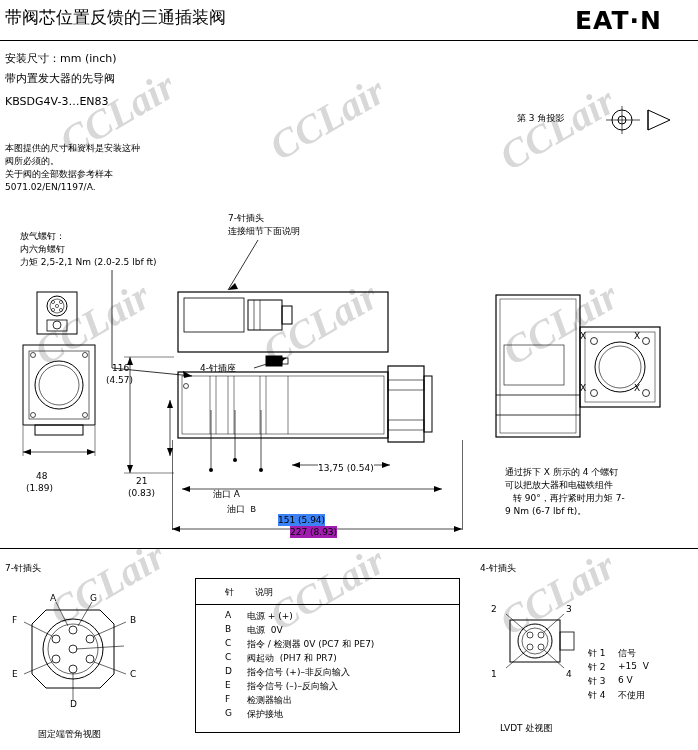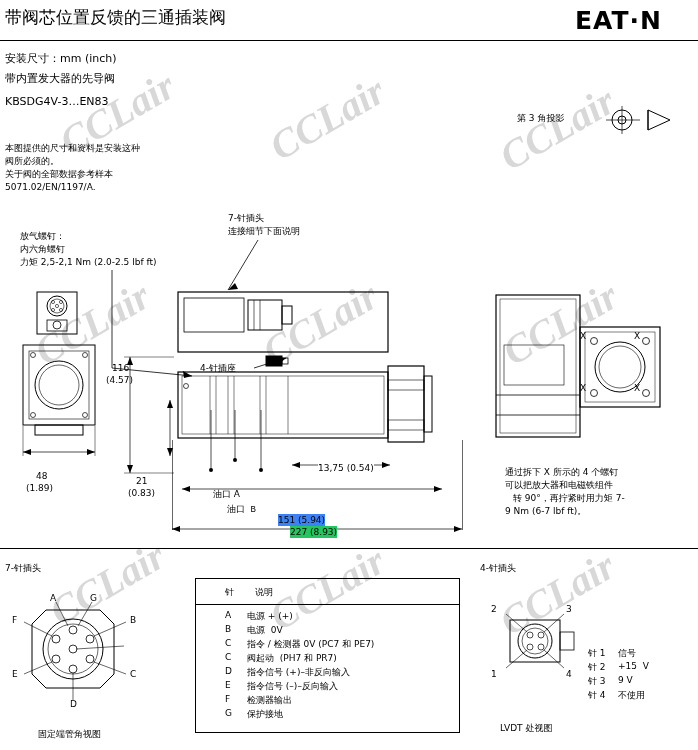--- a/index.html
+++ b/index.html
@@ -210,21 +210,21 @@
       <polygon points="2,7 10,4 10,10" fill="#000"></polygon>
       <polygon points="262,7 254,4 254,10" fill="#000"></polygon>
     </svg>
     <div class="abs t" style="left:278px;top:486px;background:#3b82f6;margin-top:28px;">151 (5.94)</div>
 
     <svg class="abs" style="left:170px;top:522px;" width="300" height="14">
       <line x1="2" y1="7" x2="292" y2="7" stroke="#000" stroke-width="0.7"></line>
       <polygon points="2,7 10,4 10,10" fill="#000"></polygon>
       <polygon points="292,7 284,4 284,10" fill="#000"></polygon>
     </svg>
-    <div class="abs t" style="left:290px;top:526px;background:#22c55e;">227 (8.93)</div>
+    <div class="abs t" style="left:290px;top:526px;background:#a21caf;">227 (8.93)</div>
 
     <div class="line vr" style="left:172px;top:440px;height:90px;background:#000;opacity:.6;"></div>
     <div class="line vr" style="left:462px;top:440px;height:90px;background:#000;opacity:.6;"></div>
 
     <svg class="abs" style="left:490px;top:285px;" width="180" height="180">
 
       <rect x="6" y="10" width="84" height="142" fill="none" stroke="#000" stroke-width="1.2"></rect>
       <rect x="10" y="14" width="76" height="134" fill="none" stroke="#000" stroke-width="0.5"></rect>
       <rect x="14" y="60" width="60" height="40" fill="none" stroke="#000" stroke-width="0.6"></rect>
       <line x1="6" y1="110" x2="90" y2="110" stroke="#000" stroke-width="0.8"></line>
@@ -359,21 +359,21 @@
             <tr>
           <td class="k" style="width:30px;">针 1</td>
           <td>信号</td>
         </tr>
         <tr>
           <td class="k" style="width:30px;">针 2</td>
           <td>+15  V</td>
         </tr>
         <tr>
           <td class="k" style="width:30px;">针 3</td>
-          <td>9 V</td>
+          <td>6 V</td>
         </tr>
         <tr>
           <td class="k" style="width:30px;">针 4</td>
           <td>不使用</td>
         </tr>
       </tbody>
         </table>
     </div>
 
     <div class="abs t" style="left:500px;top:722px;">LVDT 处视图</div>

